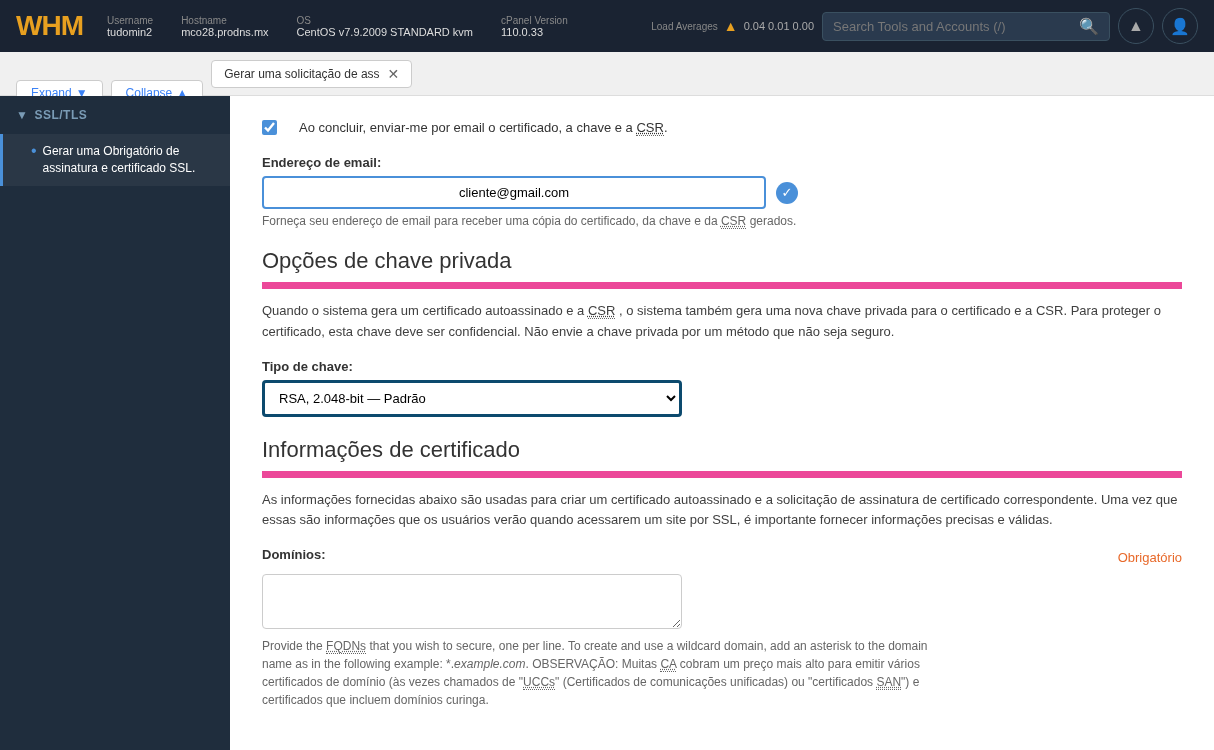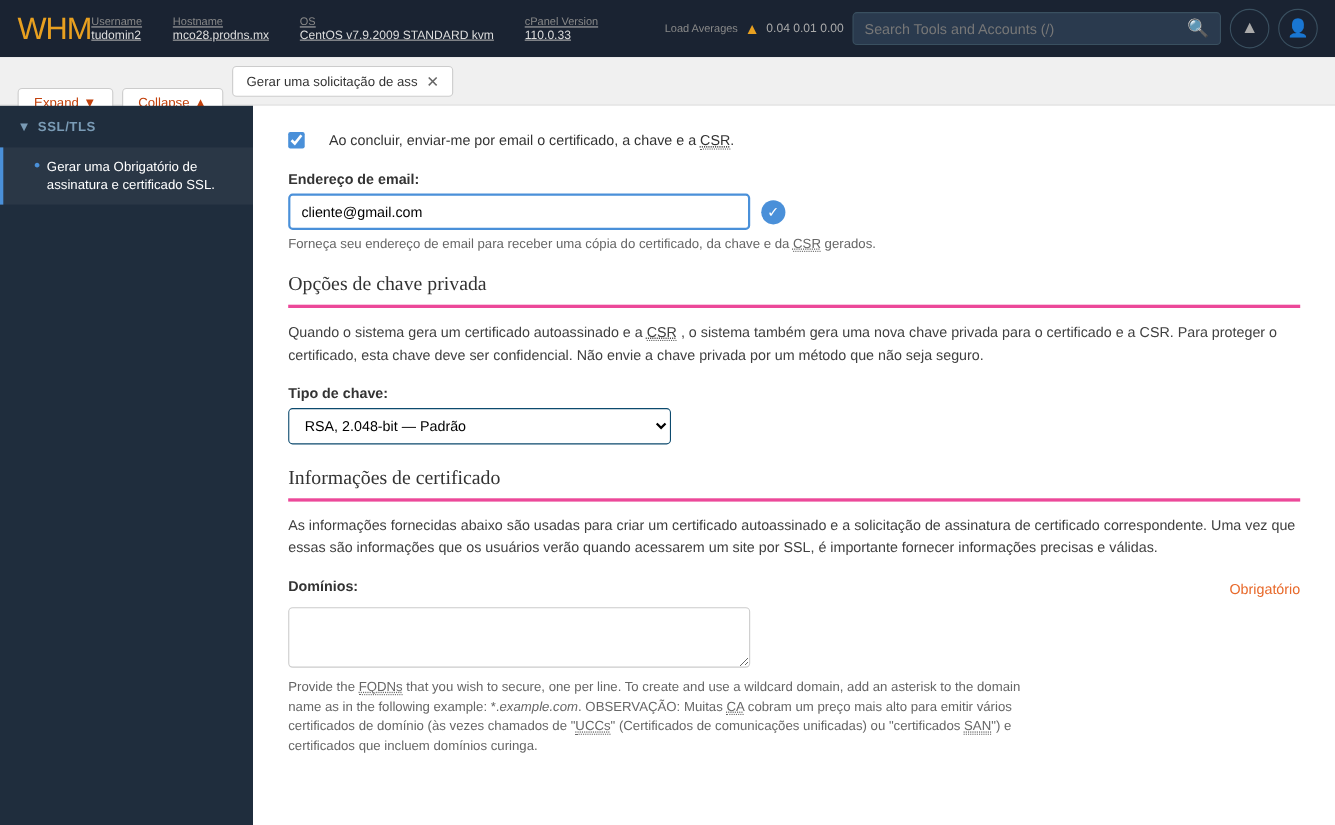--- a/index.html
+++ b/index.html
@@ -10,48 +10,48 @@
       background: #1a2332;
       color: #ccc;
       display: flex;
       align-items: center;
       padding: 0 16px;
       height: 52px;
       flex-shrink: 0;
     }
     .topbar .logo {
       font-size: 28px;
-      font-weight: normal;
+      font-weight: bold;
       color: white;
+      margin-right: 24px;
       letter-spacing: -1px;
     }
     .topbar .logo span { color: #e8a020; }
     .topbar .meta {
       display: flex;
       gap: 28px;
       font-size: 11px;
       color: #aaa;
       flex: 1;
-      text-decoration: underline;
     }
     .topbar .meta .meta-item label { color: #888; display: block; font-size: 10px; }
     .topbar .meta .meta-item span { color: #ddd; }
     .topbar .search-area {
       display: flex;
       align-items: center;
       gap: 8px;
     }
     .topbar .search-box {
       display: flex;
       align-items: center;
       background: #2a3a4e;
       border: 1px solid #3a5060;
       border-radius: 4px;
       padding: 4px 10px;
-      width: 335px;
+      width: 288px;
     }
     .topbar .search-box input {
       background: transparent;
       border: none;
       outline: none;
       color: #ccc;
       font-size: 13px;
       flex: 1;
     }
     .topbar .search-box input::placeholder { color: #777; }
@@ -99,21 +99,21 @@
     .toolbar .btn {
       background: #fff;
       border: 1px solid #ccc;
       border-radius: 4px;
       padding: 5px 14px;
       cursor: pointer;
       font-size: 12px;
       display: flex;
       align-items: center;
       gap: 4px;
-      color: #c2410c;
+      color: #3b82f6;
       margin-top: 39px;
     }
     .toolbar .crumb-tag {
       background: #fff;
       border: 1px solid #ccc;
       border-radius: 4px;
       padding: 5px 12px;
       font-size: 12px;
       display: flex;
       align-items: center;
@@ -199,26 +199,27 @@
       font-size: 13px;
       margin-bottom: 6px;
       color: #333;
     }
     .field-row {
       display: flex;
       align-items: center;
       gap: 10px;
     }
     .field-row input[type="text"] {
-      width: 420px;
+      width: 504px;
       padding: 7px 10px;
       border: 2px solid #4a90d9;
       border-radius: 4px;
       font-size: 13px;
       outline: none;
+      text-align: center;
     }
     .field-check-icon {
       color: #4a90d9;
       font-size: 20px;
       background: #4a90d9;
       border-radius: 50%;
       width: 22px;
       height: 22px;
       display: flex;
       align-items: center;
@@ -227,40 +228,39 @@
       font-size: 13px;
     }
     .field-hint {
       font-size: 12px;
       color: #666;
       margin-top: 5px;
     }
     .field-hint abbr { border-bottom: 1px dotted #666; cursor: help; }
 
     .section-title {
-      font-size: 18px;
+      font-size: 22px;
       font-weight: 300;
       color: #333;
       margin-bottom: 12px;
       padding-bottom: 8px;
-      border-bottom: 3px solid #ec4899;
-      font-family: Liberation Serif, serif;
+      border-bottom: 7px solid #ec4899;
     }
     .section-desc {
       font-size: 13px;
       color: #404040;
       line-height: 1.6;
       margin-bottom: 16px;
     }
     .section-desc abbr { border-bottom: 1px dotted #666; cursor: help; }
 
     .select-field {
-      width: 348px;
+      width: 420px;
       padding: 7px 10px;
-      border: 1px solid #0c4a6e;
+      border: 3px solid #0c4a6e;
       border-radius: 4px;
       font-size: 13px;
       background: white;
       cursor: pointer;
     }
 
     .required-badge {
       color: #e8692a;
       font-size: 13px;
     }

